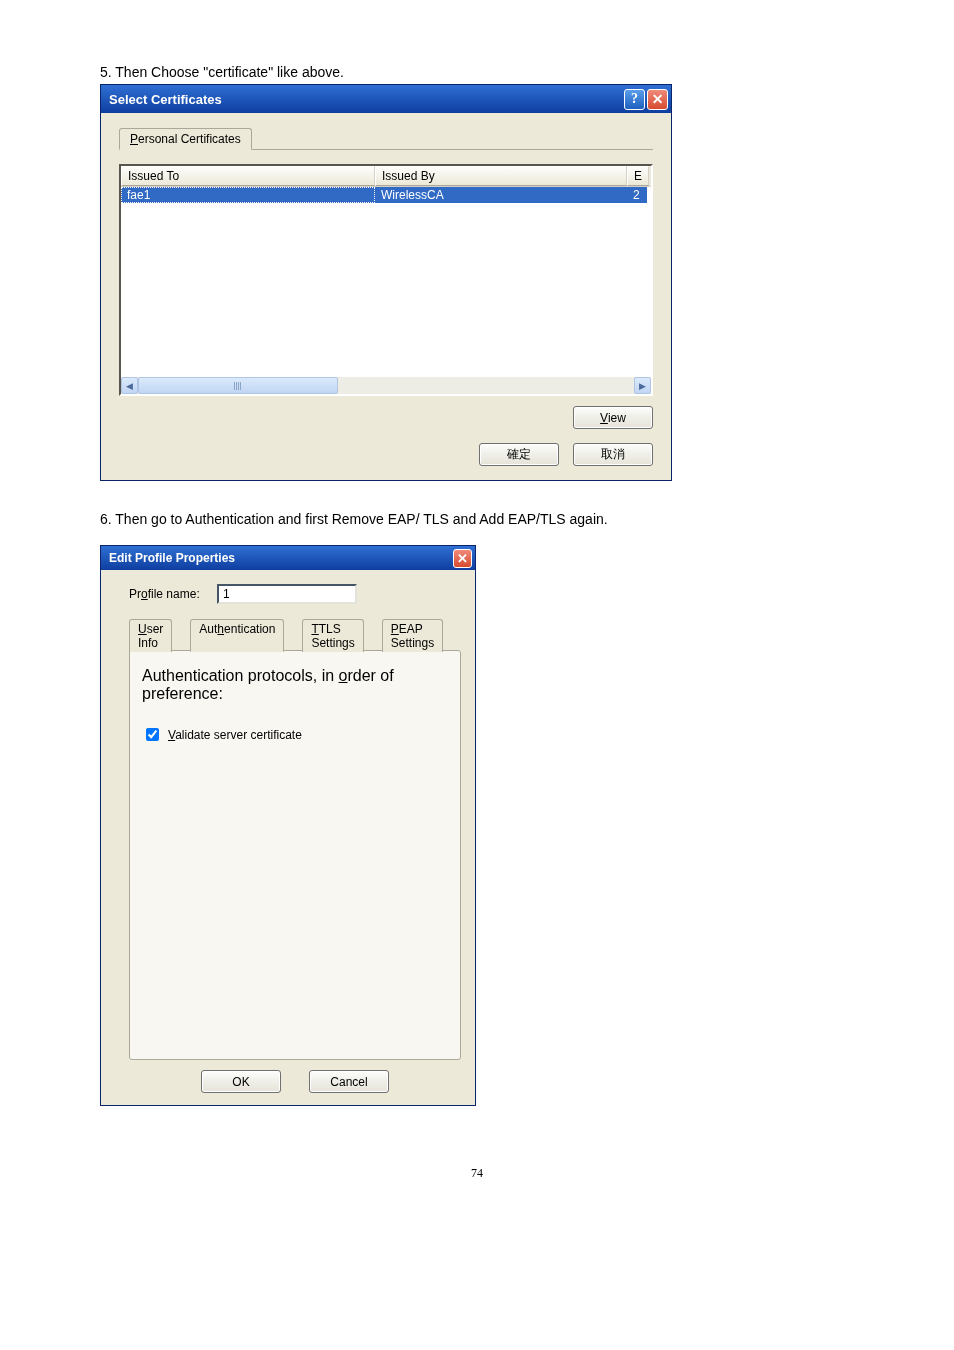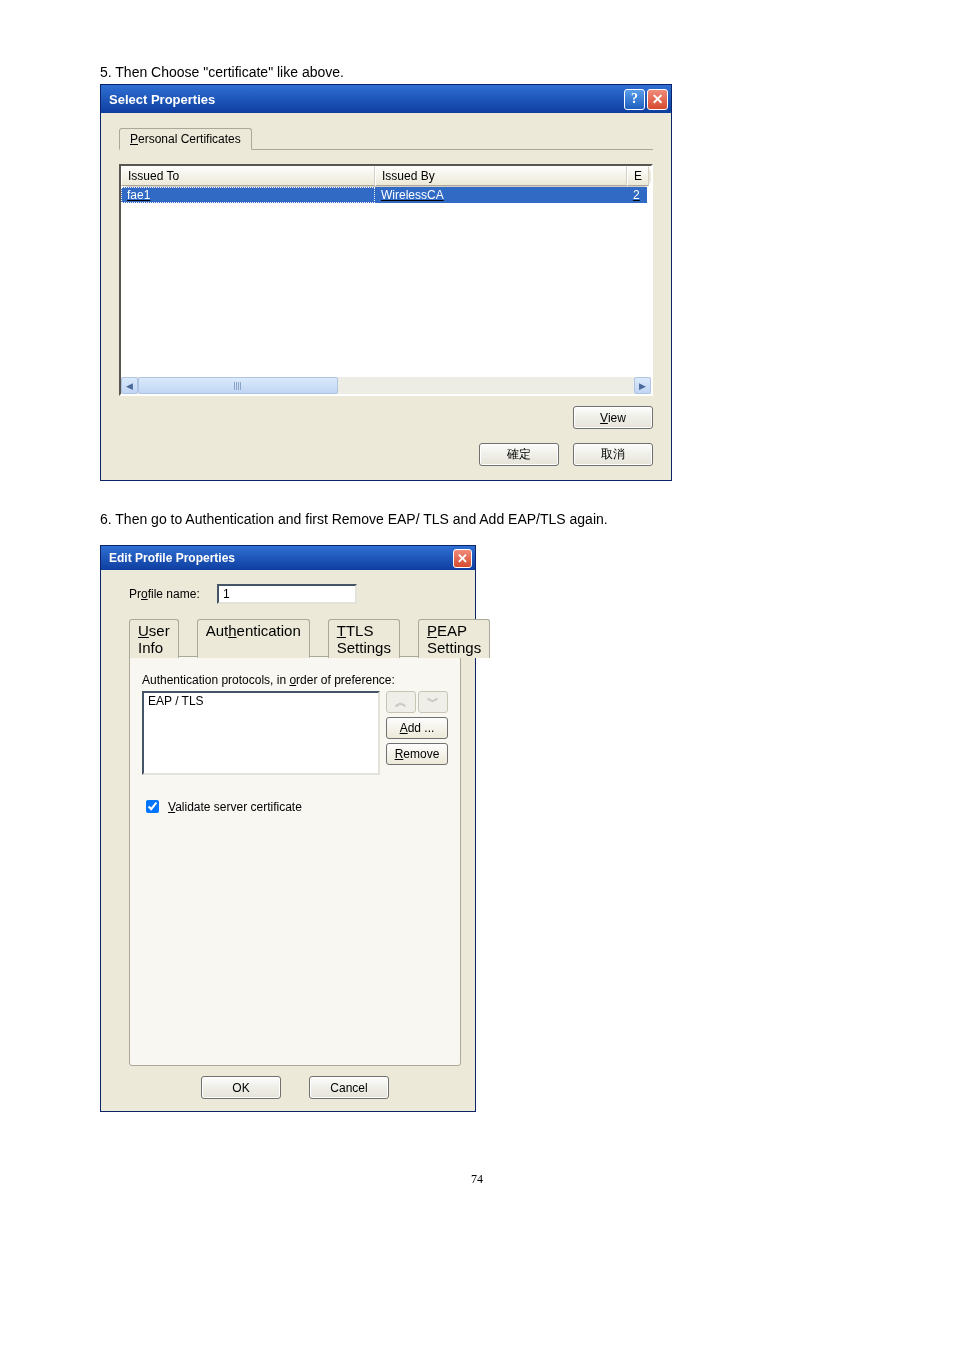--- a/index.html
+++ b/index.html
@@ -98,39 +98,37 @@
     border-color: #aca899 #fff #fff #aca899;
     background: #fff;
     height: 232px;
     position: relative;
     overflow: hidden;
   }
   .lv-header {
     display: flex;
     background: #ece9d8;
     border-bottom: 1px solid #d4d0c8;
-    border-radius: 8px;
   }
   .lv-header-cell {
     padding: 2px 6px;
     border-right: 1px solid #d4d0c8;
     border-bottom: 1px solid #aca899;
     border-top: 1px solid #fff;
     border-left: 1px solid #fff;
     background: linear-gradient(to bottom, #fdfdfb, #ece9d8);
     font-size: 12px;
     cursor: pointer;
   }
   .lv-header-cell.c1 { flex: 0 0 254px; }
   .lv-header-cell.c2 { flex: 0 0 252px; }
   .lv-header-cell.c3 { flex: 0 0 20px; }
   .lv-row {
     display: flex;
     height: 16px;
-    text-decoration: underline;
   }
   .lv-row.selected .lv-cell {
     background: #316ac5;
     color: #fff;
   }
   .lv-row.selected .lv-cell:first-child {
     outline: 1px dotted #fff;
     outline-offset: -1px;
   }
   .lv-cell {
@@ -259,34 +257,34 @@
     padding: 1px 4px;
     font-size: 12px;
     background: #fff;
   }
   .tabs2-strip {
     display: flex;
     position: relative;
     z-index: 1;
   }
   .tabs2-strip .tab {
-    font-size: 15px;
+    font-size: 12px;
     padding: 2px 8px;
   }
   .tab-panel {
     border: 1px solid #aca899;
     border-radius: 0 3px 3px 3px;
     background: #f8f7f2;
     padding: 16px 12px 18px 12px;
     min-height: 410px;
     margin-top: -1px;
   }
   .auth-label {
-    font-size: 12px;
-    margin-bottom: 4px;
+    font-size: 16px;
+    margin-bottom: 21px;
   }
   .proto-row {
     display: flex;
     gap: 6px;
   }
   .proto-list {
     flex: 1;
     height: 84px;
     border: 2px inset #fff;
     border-color: #7f9db9 #e3e3dc #e3e3dc #7f9db9;
@@ -355,21 +353,21 @@
 <body>
 
 <div class="page">
 
   
   <div class="step-text">5. Then Choose "certificate" like above.</div>
 
   
   <div class="dlg1">
     <div class="titlebar">
-      <span class="title-text">Select Properties</span>
+      <span class="title-text">Select Certificates</span>
       <div class="titlebar-btn help-btn">
         <span>?</span>
       </div>
       <div class="titlebar-btn close-btn">
         <span>✕</span>
       </div>
     </div>
     <div class="dlg1-body">
       <div class="tab-strip">
         <div class="tab active">
@@ -435,37 +433,20 @@
 
       <div class="tabs2-strip">
         <div class="tab"><span><span class="underline-letter">U</span>ser Info</span></div>
         <div class="tab active"><span>Aut<span class="underline-letter">h</span>entication</span></div>
         <div class="tab"><span><span class="underline-letter">T</span>TLS Settings</span></div>
         <div class="tab"><span><span class="underline-letter">P</span>EAP Settings</span></div>
       </div>
 
       <div class="tab-panel">
         <div class="auth-label">Authentication protocols, in <span class="underline-letter">o</span>rder of preference:</div>
-        <div class="proto-row">
-          <div class="proto-list">
-            <div class="proto-item">EAP / TLS</div>
-          </div>
-          <div class="side-btns">
-            <div class="updown-row">
-              <div class="small-btn disabled">
-                <span>︽</span>
-              </div>
-              <div class="small-btn disabled">
-                <span>︾</span>
-              </div>
-            </div>
-            <button class="side-wide-btn"><span><span class="underline-letter">A</span>dd ...</span></button>
-            <button class="side-wide-btn"><span><span class="underline-letter">R</span>emove</span></button>
-          </div>
-        </div>
 
         <div class="chk-row">
           <input type="checkbox" checked="" style="">
           <span><span class="underline-letter">V</span>alidate server certificate</span>
         </div>
       </div>
 
       <div class="bottom-btns">
         <button class="win-btn">OK</button>
         <button class="win-btn">Cancel</button>

